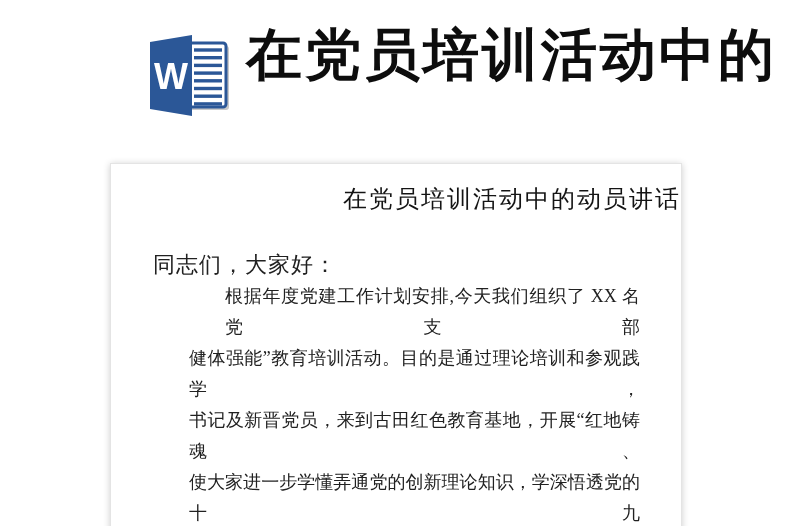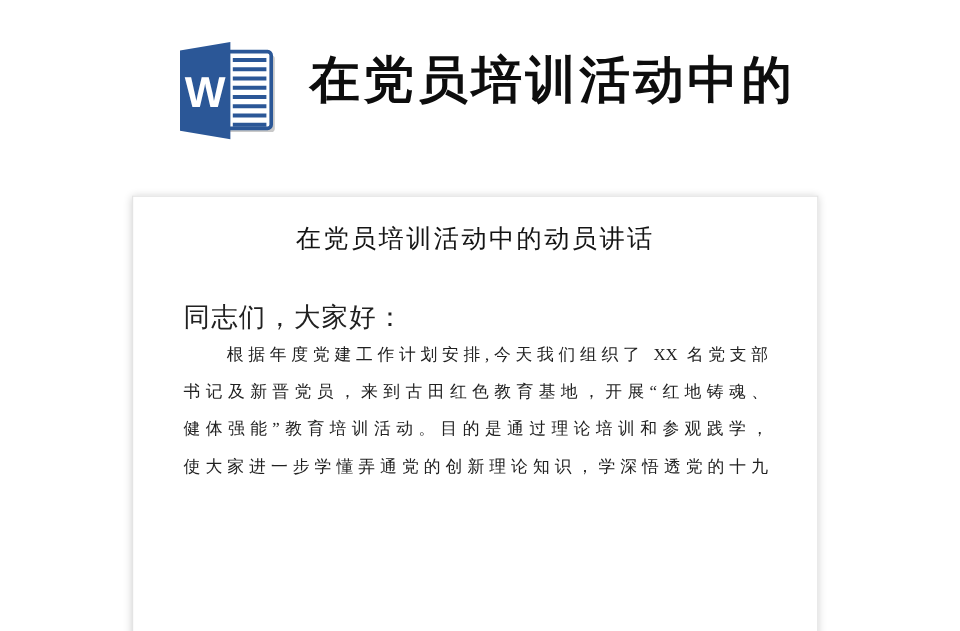--- a/index.html
+++ b/index.html
@@ -19,57 +19,58 @@
   .screen{position:absolute;inset:0;background:#ffffff;}
 
   
   .hero-icon{
     position:absolute;left:148px;top:33px;
     width:82px;height:86px;
   }
   .wb-fill{fill:var(--word-blue);}
   .wb-stroke{stroke:var(--word-blue);}
   .hero-title{
-    position:absolute;left:246px;top:31px;margin:12px;
+    position:absolute;left:246px;top:31px;margin:0;
     font-family:"Liberation Sans", sans-serif;
-    font-size:42px;line-height:47px;font-weight:700;
+    font-size:56px;line-height:47px;font-weight:700;
     letter-spacing:3px;color:var(--heading-text);
     white-space:nowrap;
   }
 
   
   .doc-page{
     position:absolute;left:110px;top:163px;
     width:572px;height:392px;
     background:var(--page-background);
     border:1px solid #e4e4e4;
     box-shadow:0 1px 7px rgba(0,0,0,0.20);
   }
   .doc-title{
     position:absolute;top:23px;left:0;right:0;
-    text-align:center;
-    font-family:Liberation Serif, serif;
-    font-size:21px;line-height:24px;letter-spacing:2px;
+    text-align:right;
+    font-family:Liberation Sans, sans-serif;
+    font-size:24px;line-height:24px;letter-spacing:2px;
     color:#141414;
   }
   .doc-greeting{
     position:absolute;top:90px;left:42px;right:41px;
     font-family:"Liberation Serif","DejaVu Serif",serif;
     font-size:22px;line-height:22px;color:var(--body-text);
     letter-spacing:1px;
   }
   .doc-paragraph{
     position:absolute;top:117px;left:42px;right:41px;
   }
   .doc-paragraph .line{
     font-family:"Liberation Serif","DejaVu Serif",serif;
-    font-size:14px;line-height:31px;color:var(--body-text);
+    font-size:18px;line-height:31px;color:var(--body-text);
     text-align:justify;
     text-align-last:justify;
     white-space:nowrap;
+    margin-left:36px;
   }
   .doc-paragraph .line{white-space:normal;}
   .doc-paragraph .line:first-child{padding-left:36px;}
 </style>
 </head>
 <body>
 
 <div class="screen">
 
   <svg class="hero-icon" viewBox="0 0 82 86" aria-hidden="true">
@@ -96,19 +97,19 @@
 
   <h1 class="hero-title">
     <span>在党员培训活动中的</span><br>
   </h1>
 
   <div class="doc-page">
     <div class="doc-title">在党员培训活动中的动员讲话</div>
     <div class="doc-greeting">同志们，大家好：</div>
     <div class="doc-paragraph">
         <div class="line">根据年度党建工作计划安排,今天我们组织了 XX 名党支部</div>
+        <div class="line">健体强能”教育培训活动。目的是通过理论培训和参观践学，</div>
         <div class="line">书记及新晋党员，来到古田红色教育基地，开展“红地铸魂、</div>
-        <div class="line">健体强能”教育培训活动。目的是通过理论培训和参观践学，</div>
         <div class="line">使大家进一步学懂弄通党的创新理论知识，学深悟透党的十九</div>
       </div>
   </div>
 
 </div>
 
 </body></html>

